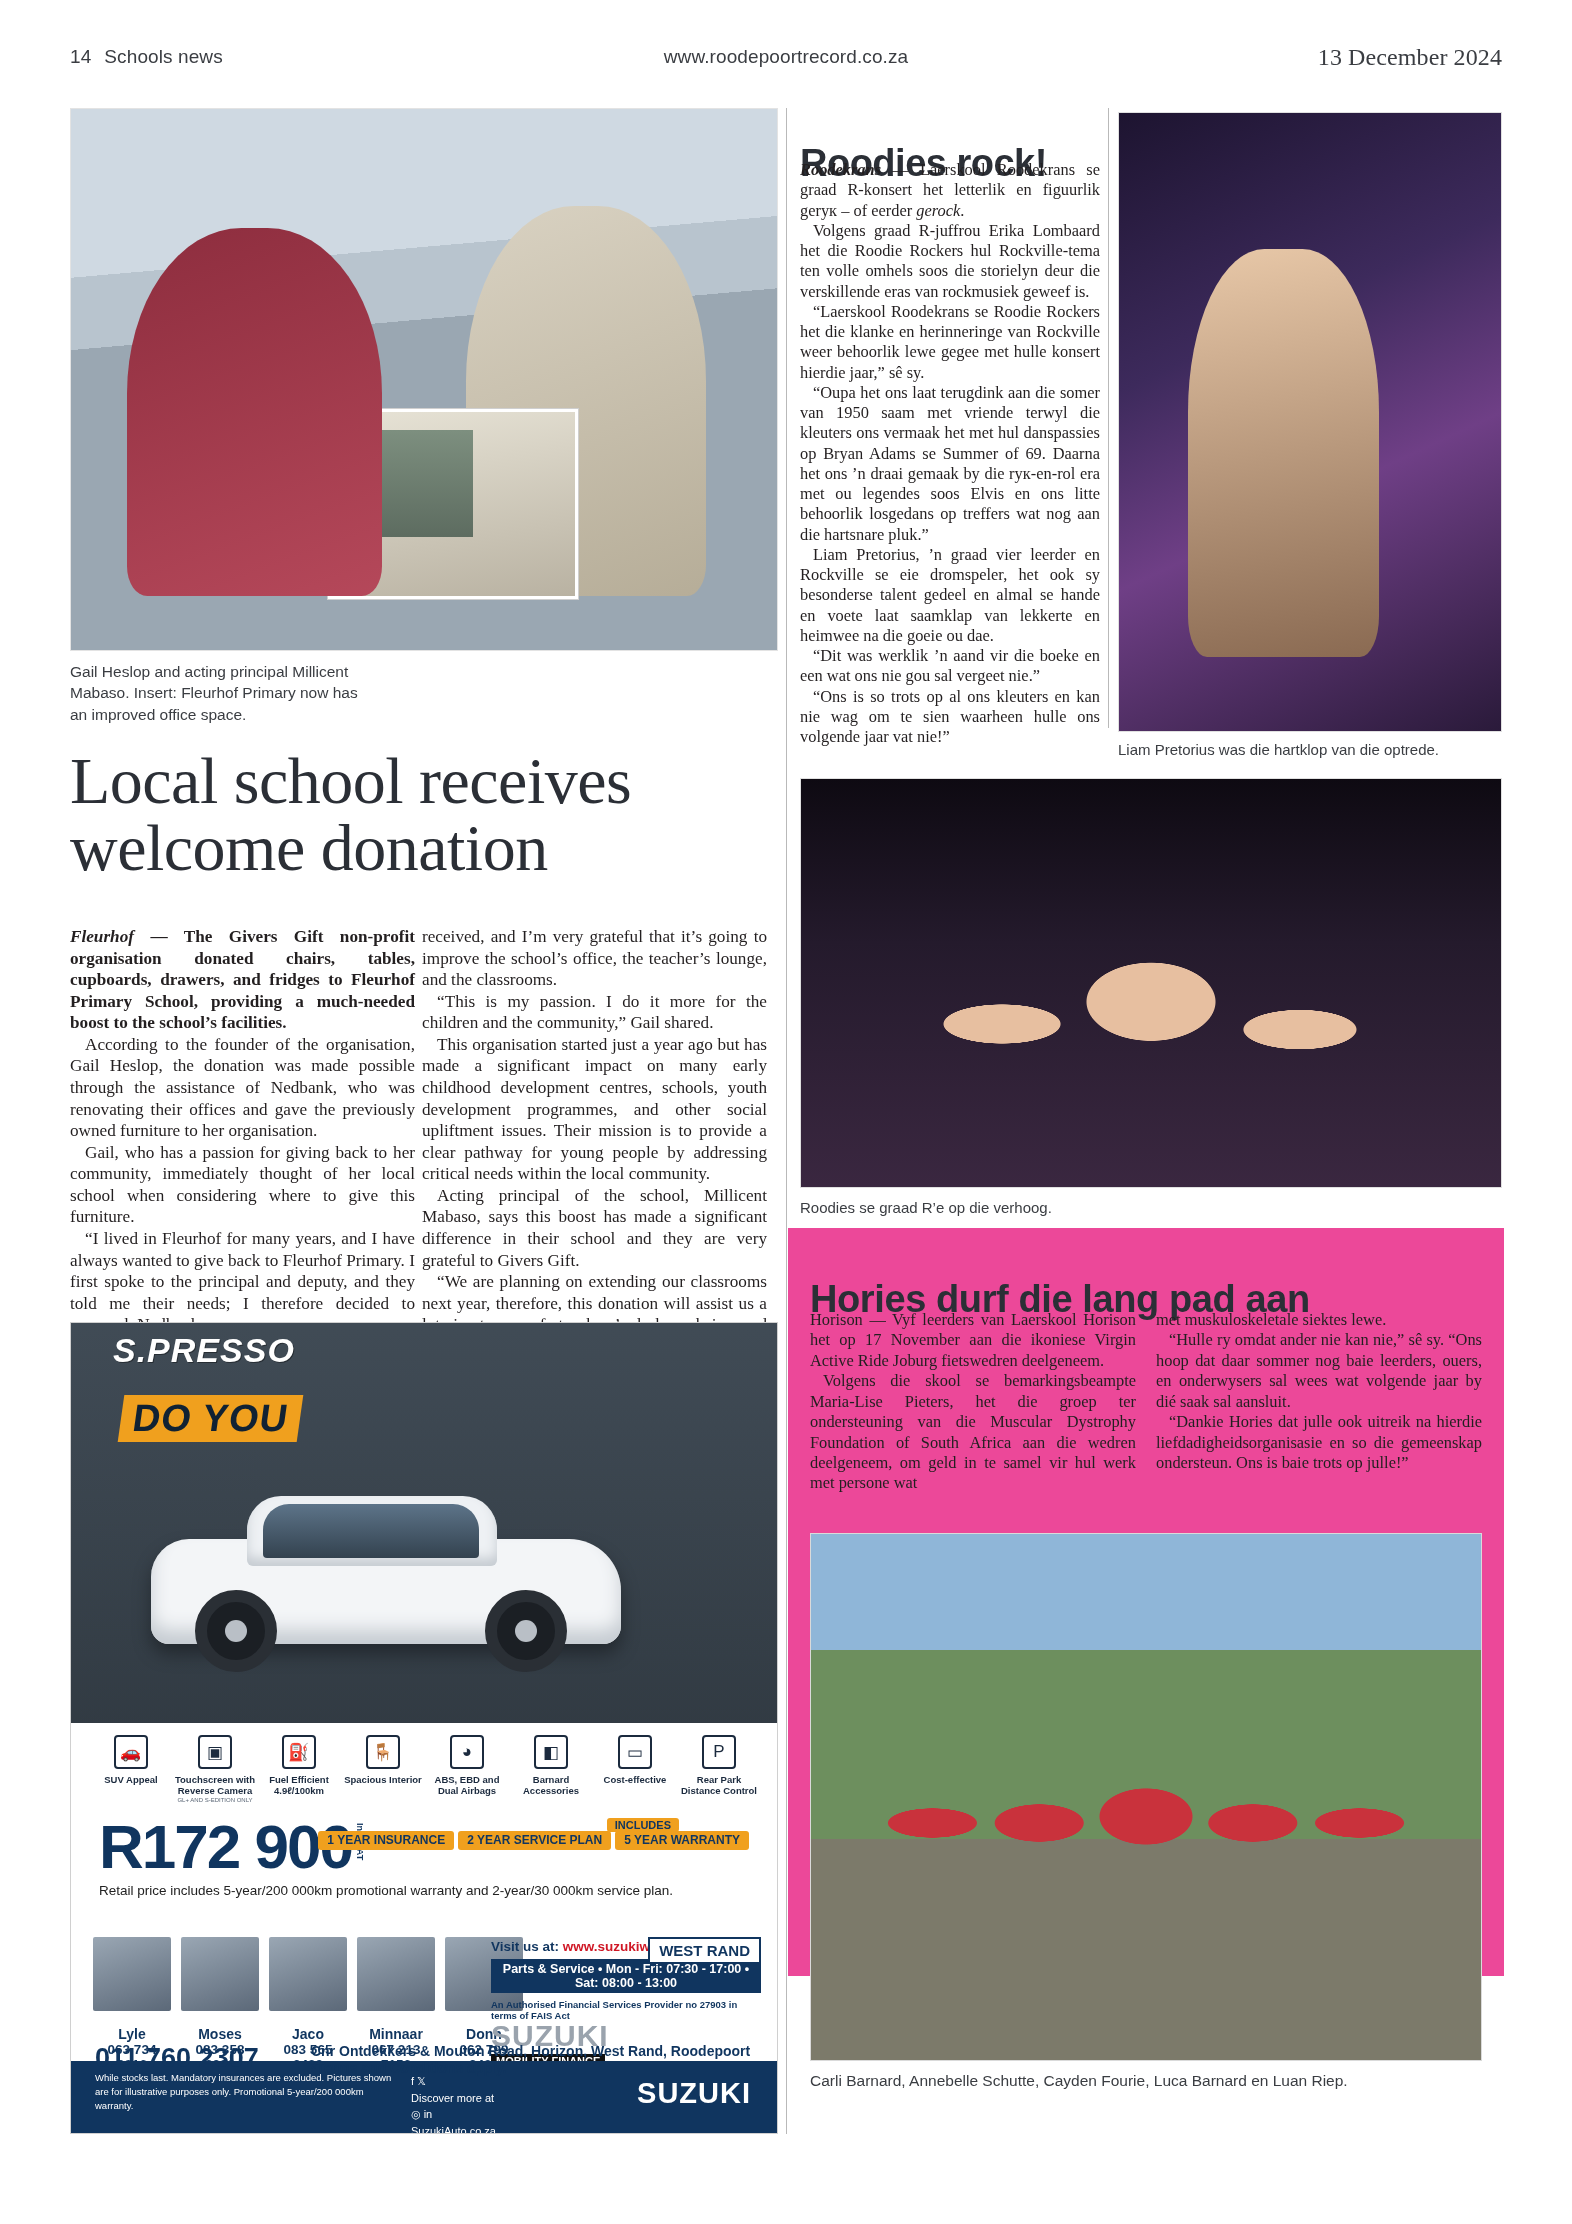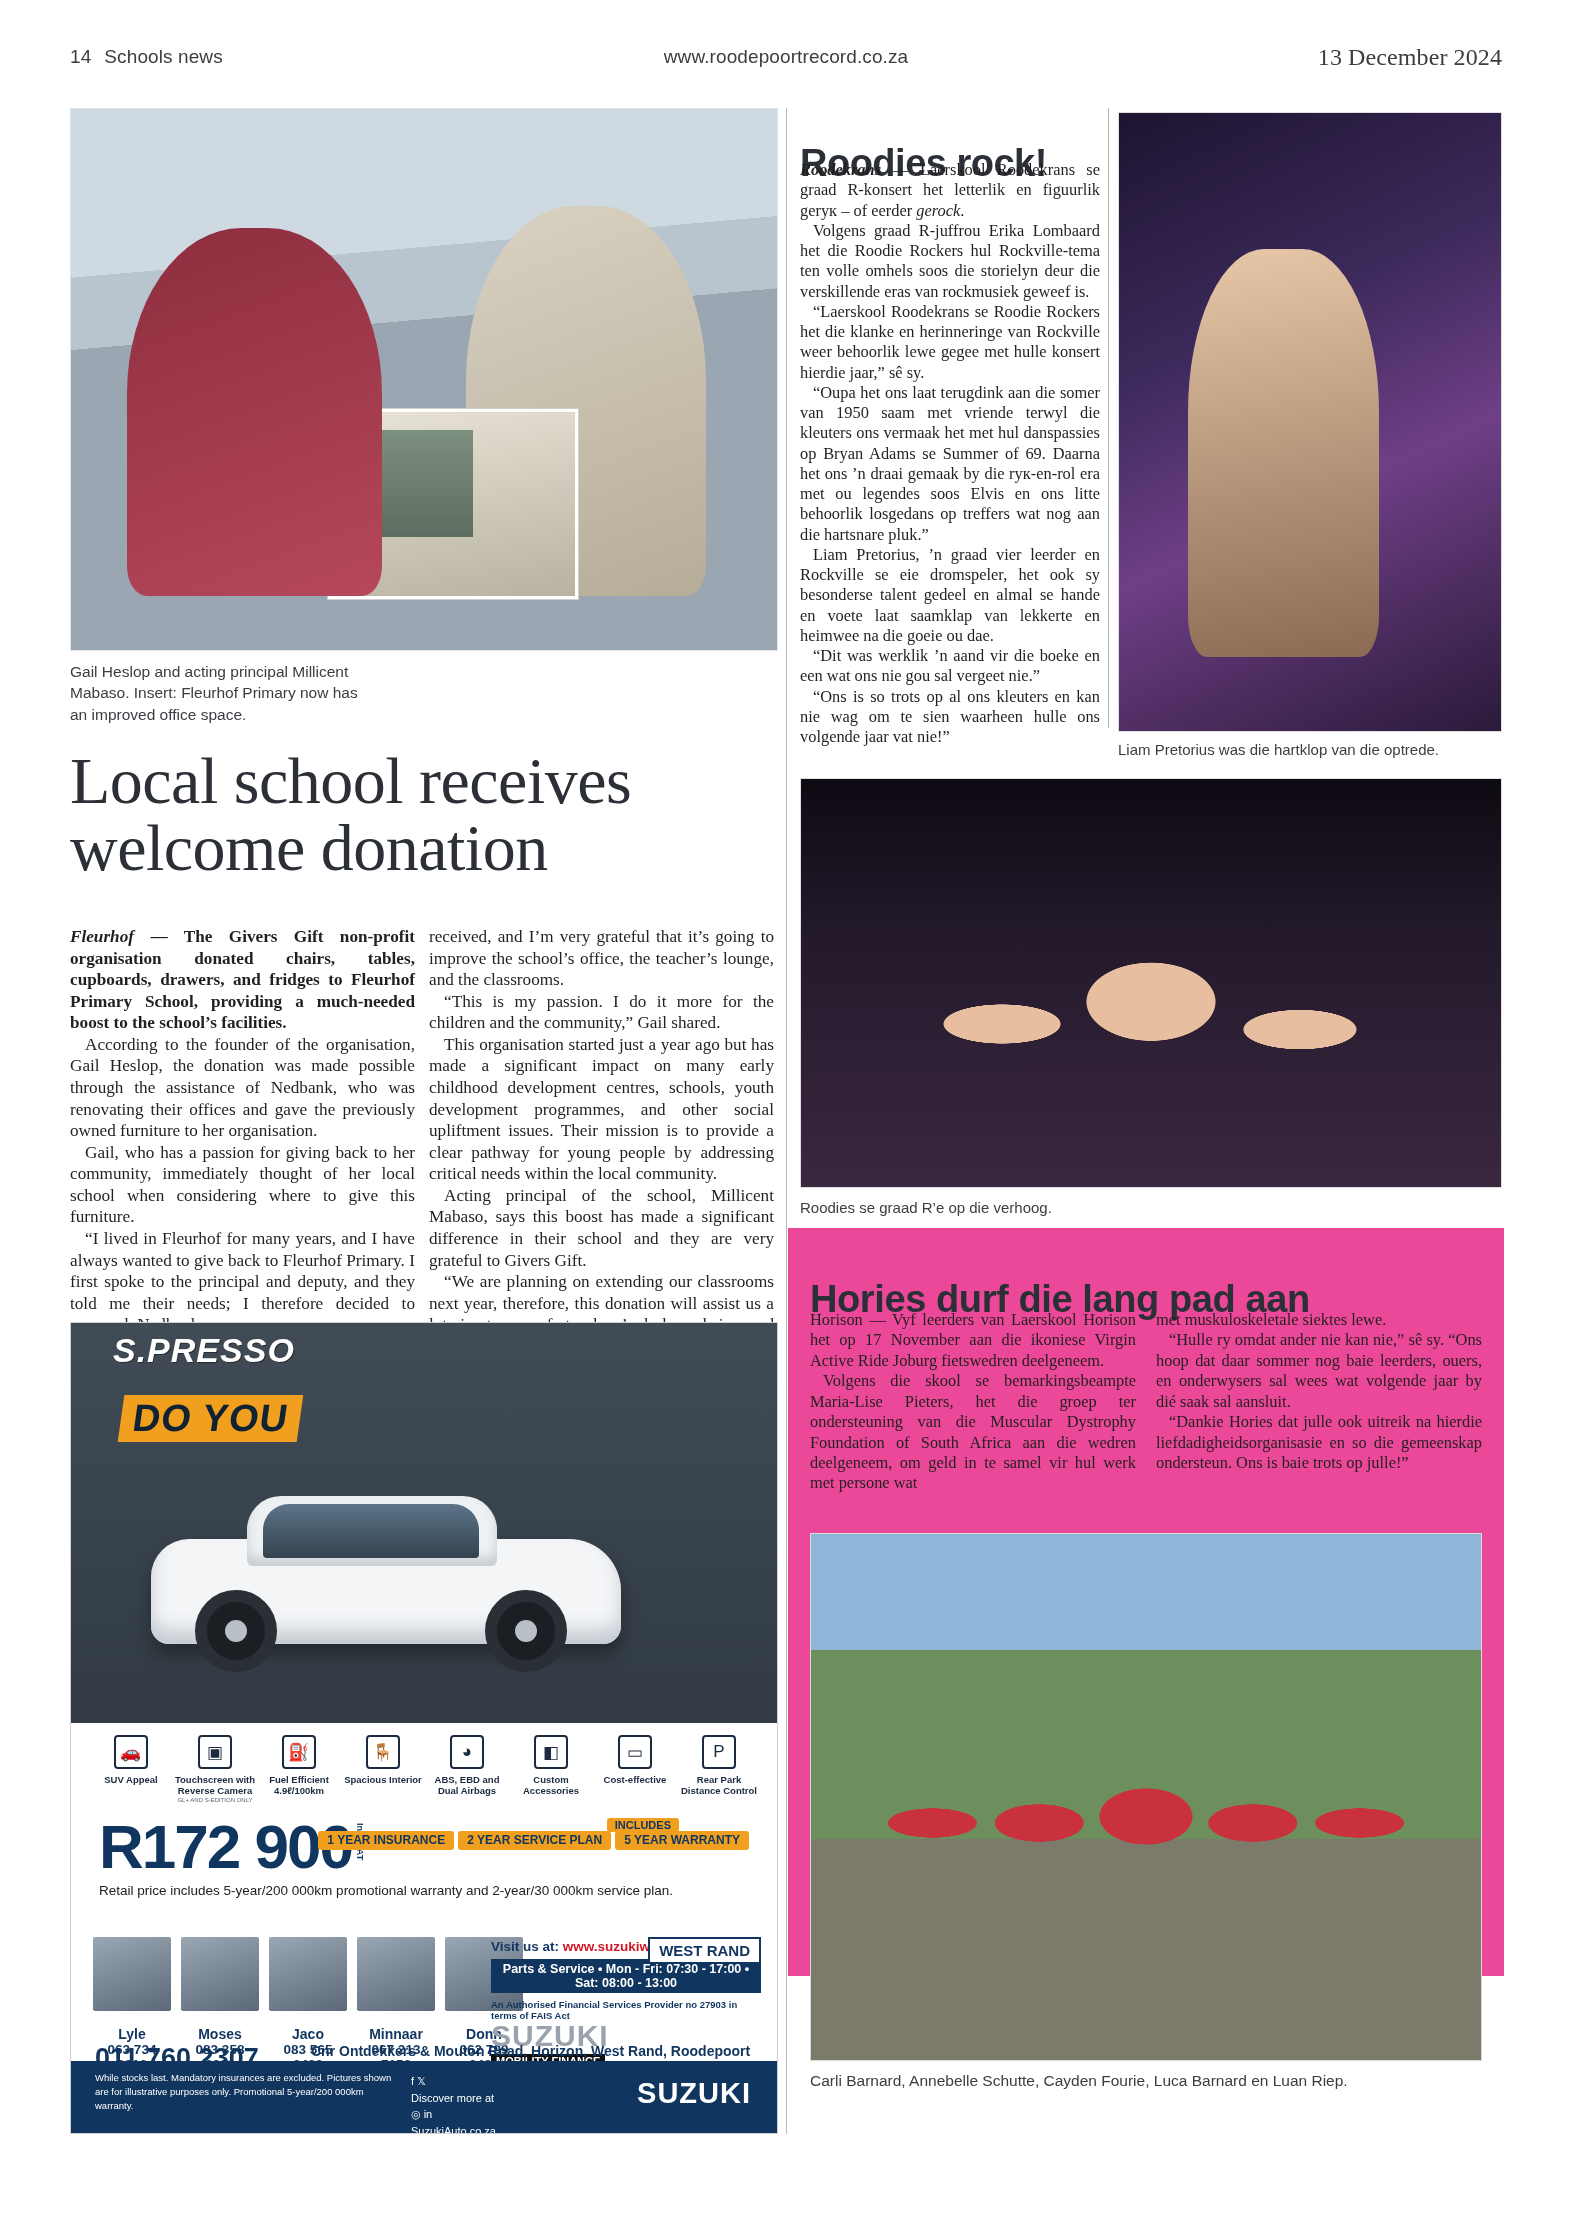--- a/index.html
+++ b/index.html
@@ -48,21 +48,21 @@
   }
   #main-caption { margin-top:10px; width:290px; }
 
   .headline {
     font-family:"Liberation Serif", serif;
     font-weight:400; color:#2b2f36;
     font-size:66px; line-height:1.02; letter-spacing:-.5px;
   }
   #main-headline { margin-top:22px; }
 
-  .body-2col { display:flex; gap:14px; margin-top:22px; }
+  .body-2col { display:flex; gap:7px; margin-top:22px; }
   .bodycol { width:345px; }
   .bodycol p {
     margin:0; font-size:17.2px; line-height:1.255;
     text-align:justify; text-indent:15px; hyphens:auto;
   }
   .bodycol p.first { text-indent:0; }
   .lede { font-weight:bold; }
   .lede .place { font-style:italic; font-weight:bold; }
 
   
@@ -302,21 +302,21 @@
       <div class="feat">
         <div class="box">🪑</div>
         <div class="lab">Spacious Interior</div>
       </div>
       <div class="feat">
         <div class="box">◕</div>
         <div class="lab">ABS, EBD and Dual Airbags</div>
       </div>
       <div class="feat">
         <div class="box">◧</div>
-        <div class="lab">Custom Accessories</div>
+        <div class="lab">Barnard Accessories</div>
       </div>
       <div class="feat">
         <div class="box">▭</div>
         <div class="lab">Cost-effective</div>
       </div>
       <div class="feat">
         <div class="box">P</div>
         <div class="lab">Rear Park Distance Control</div>
       </div>
     </div>

